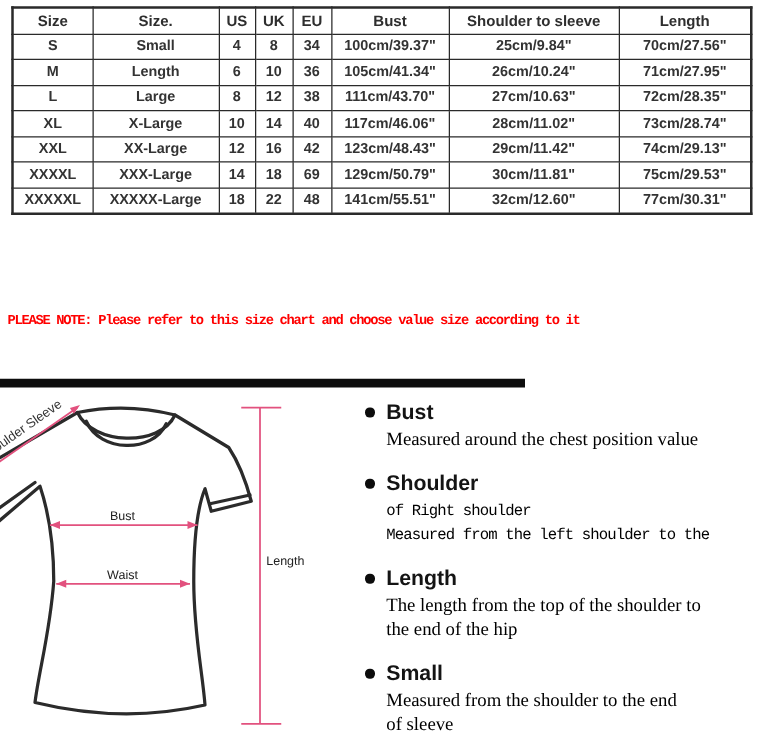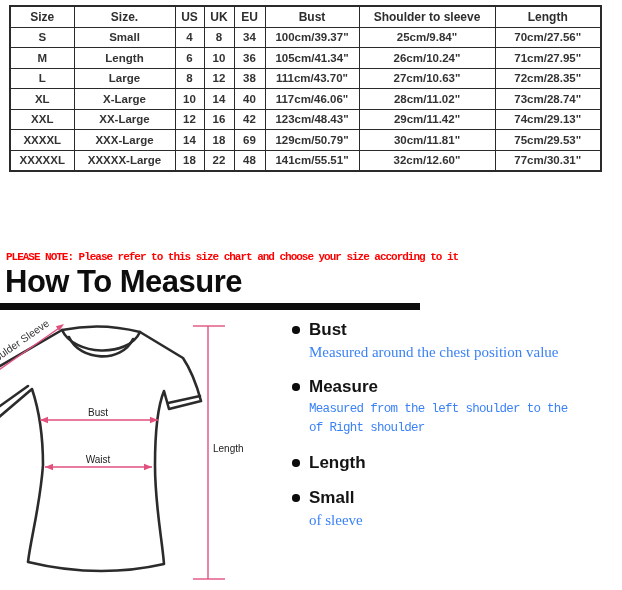--- a/index.html
+++ b/index.html
@@ -48,21 +48,21 @@
   .measure-line{fill:none;stroke:#e2517e;stroke-width:1.4;}
   .measure-head{fill:#e2517e;stroke:none;}
   .svg-label{font-family:"Liberation Sans",sans-serif;font-size:10px;fill:#222;}
   .svg-label-rot{font-family:"Liberation Sans",sans-serif;font-size:10.5px;fill:#333;}
 
   
   .measure-guide{position:absolute;left:288px;top:320px;width:325px;}
   .guide-item{position:relative;padding-left:21px;margin-bottom:15px;}
   .guide-bullet{position:absolute;left:4px;top:6px;width:7.5px;height:7.5px;border-radius:50%;background:#0c0c0c;}
   .guide-term{font-size:17px;font-weight:700;line-height:20px;color:#141414;margin-bottom:3px;}
-  .guide-line{font-size:15px;line-height:19px;color:#3b82f6;}
+  .guide-line{font-size:15px;line-height:19px;color:#000000;}
   .guide-item.serif .guide-line{font-family:"Liberation Serif",serif;}
   .guide-item.mono .guide-line{font-family:"Liberation Mono",monospace;font-size:12.5px;letter-spacing:-0.7px;line-height:19px;}
 </style>
 </head>
 <body>
 
 <div class="screen">
 
   <div class="size-table-wrap">
     <table class="size-table">
@@ -156,23 +156,22 @@
             <td>22</td>
             <td>48</td>
             <td>141cm/55.51"</td>
             <td>32cm/12.60"</td>
             <td>77cm/30.31"</td>
           </tr>
         </tbody>
     </table>
   </div>
 
-  <div class="please-note">PLEASE NOTE: Please refer to this size chart and choose your size according to it</div>
-
-  <h1 class="how-to-measure">How To Measure</h1>
+  <div class="please-note">PLEASE NOTE: Please refer to this size chart and choose value size according to it</div>
+
   <div class="heading-underline"></div>
 
   <div class="diagram">
     <svg width="245" height="280" viewBox="0 0 245 280">
 
       <path class="shirt-fill" d="
         M 62,20
         Q 101,12 140,22
         L 183,48
         C 191,60 197,76 201,91
@@ -215,28 +214,31 @@
   </div>
 
   <div class="measure-guide">
       <div class="guide-item serif">
         <span class="guide-bullet"></span>
         <div class="guide-term">Bust</div>
         <div class="guide-line">Measured around the chest position value</div>
       </div>
       <div class="guide-item mono">
         <span class="guide-bullet"></span>
-        <div class="guide-term">Measure</div>
+        <div class="guide-term">Shoulder</div>
+        <div class="guide-line">of Right shoulder</div>
         <div class="guide-line">Measured from the left shoulder to the</div>
-        <div class="guide-line">of Right shoulder</div>
       </div>
       <div class="guide-item serif">
         <span class="guide-bullet"></span>
         <div class="guide-term">Length</div>
+        <div class="guide-line">The length from the top of the shoulder to</div>
+        <div class="guide-line">the end of the hip</div>
       </div>
       <div class="guide-item serif">
         <span class="guide-bullet"></span>
         <div class="guide-term">Small</div>
+        <div class="guide-line">Measured from the shoulder to the end</div>
         <div class="guide-line">of sleeve</div>
       </div>
     </div>
 
 </div>
 
 </body></html>

